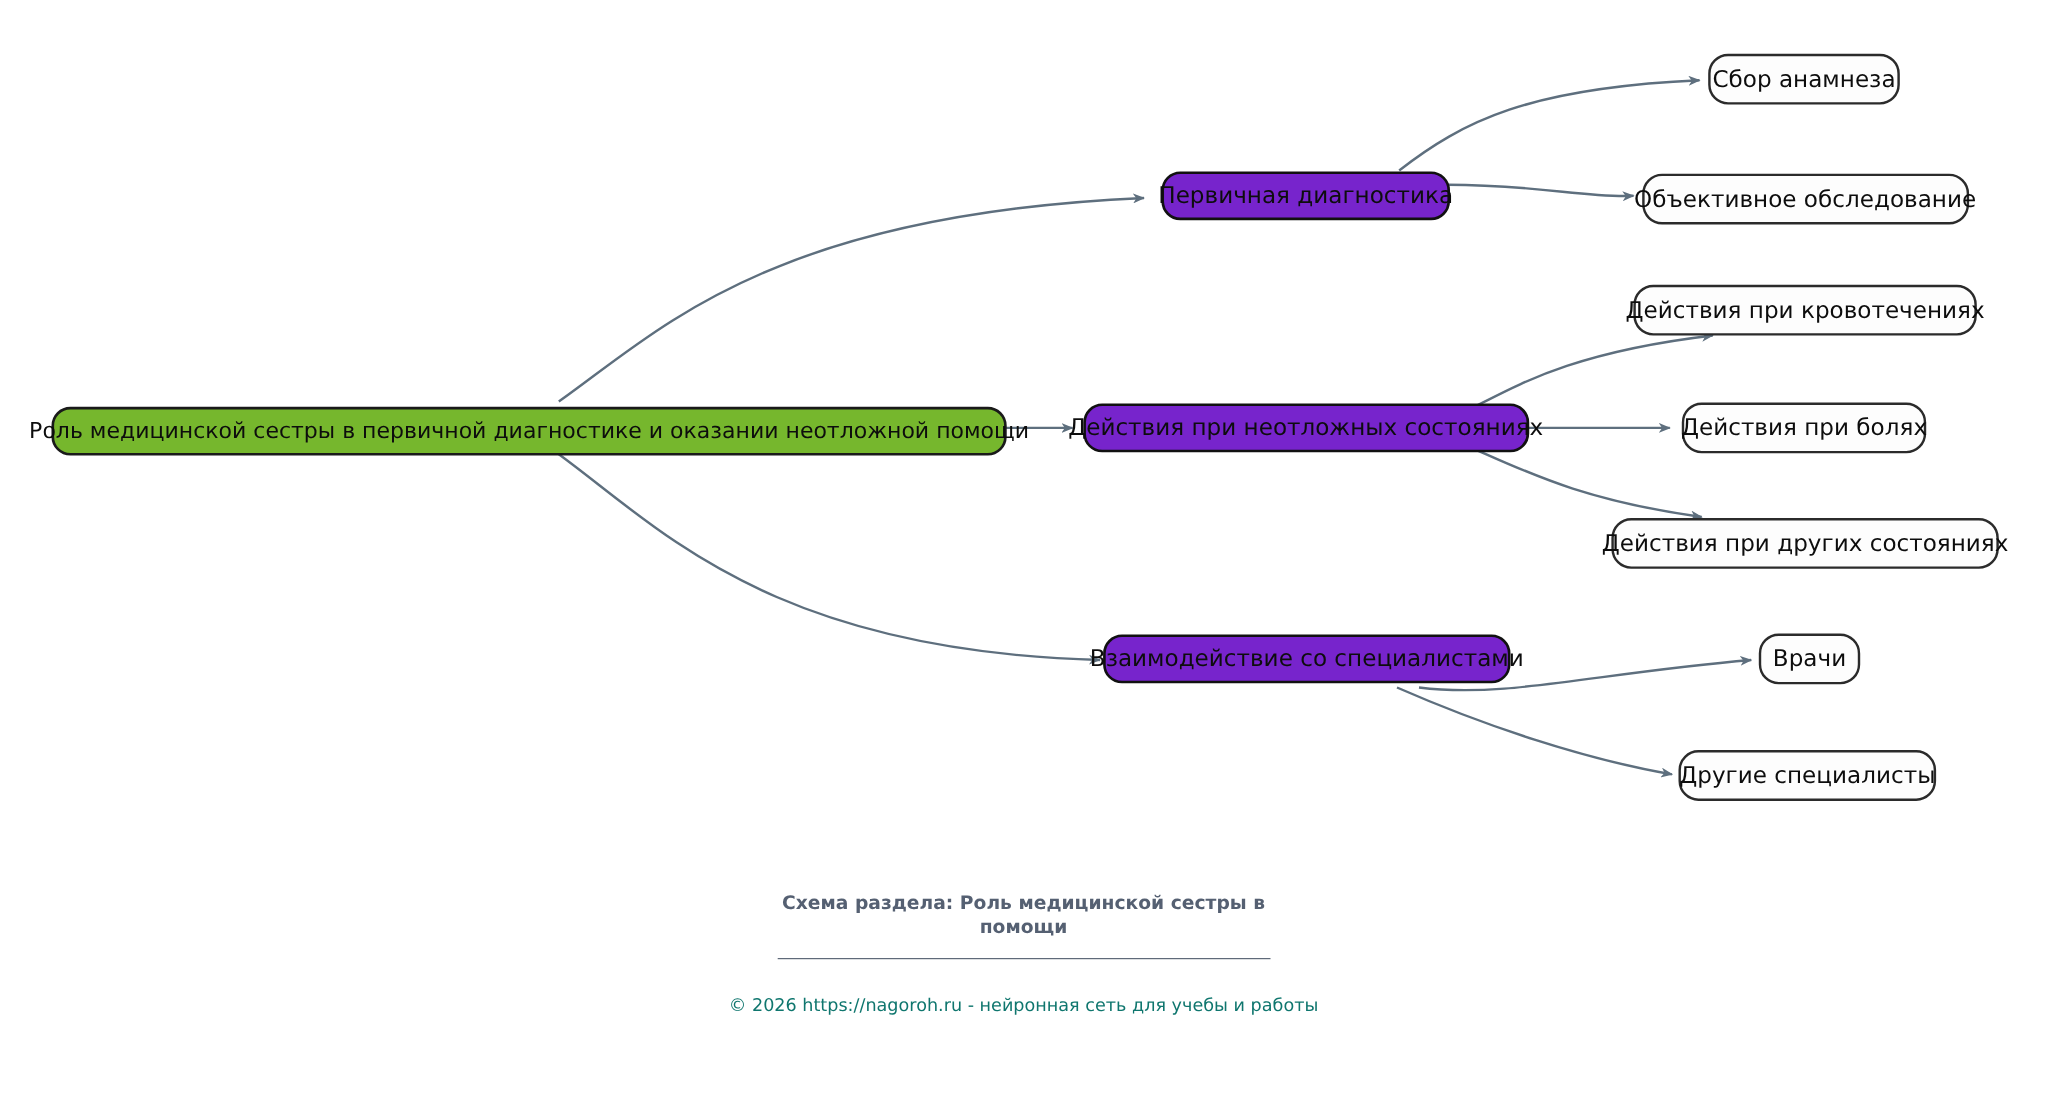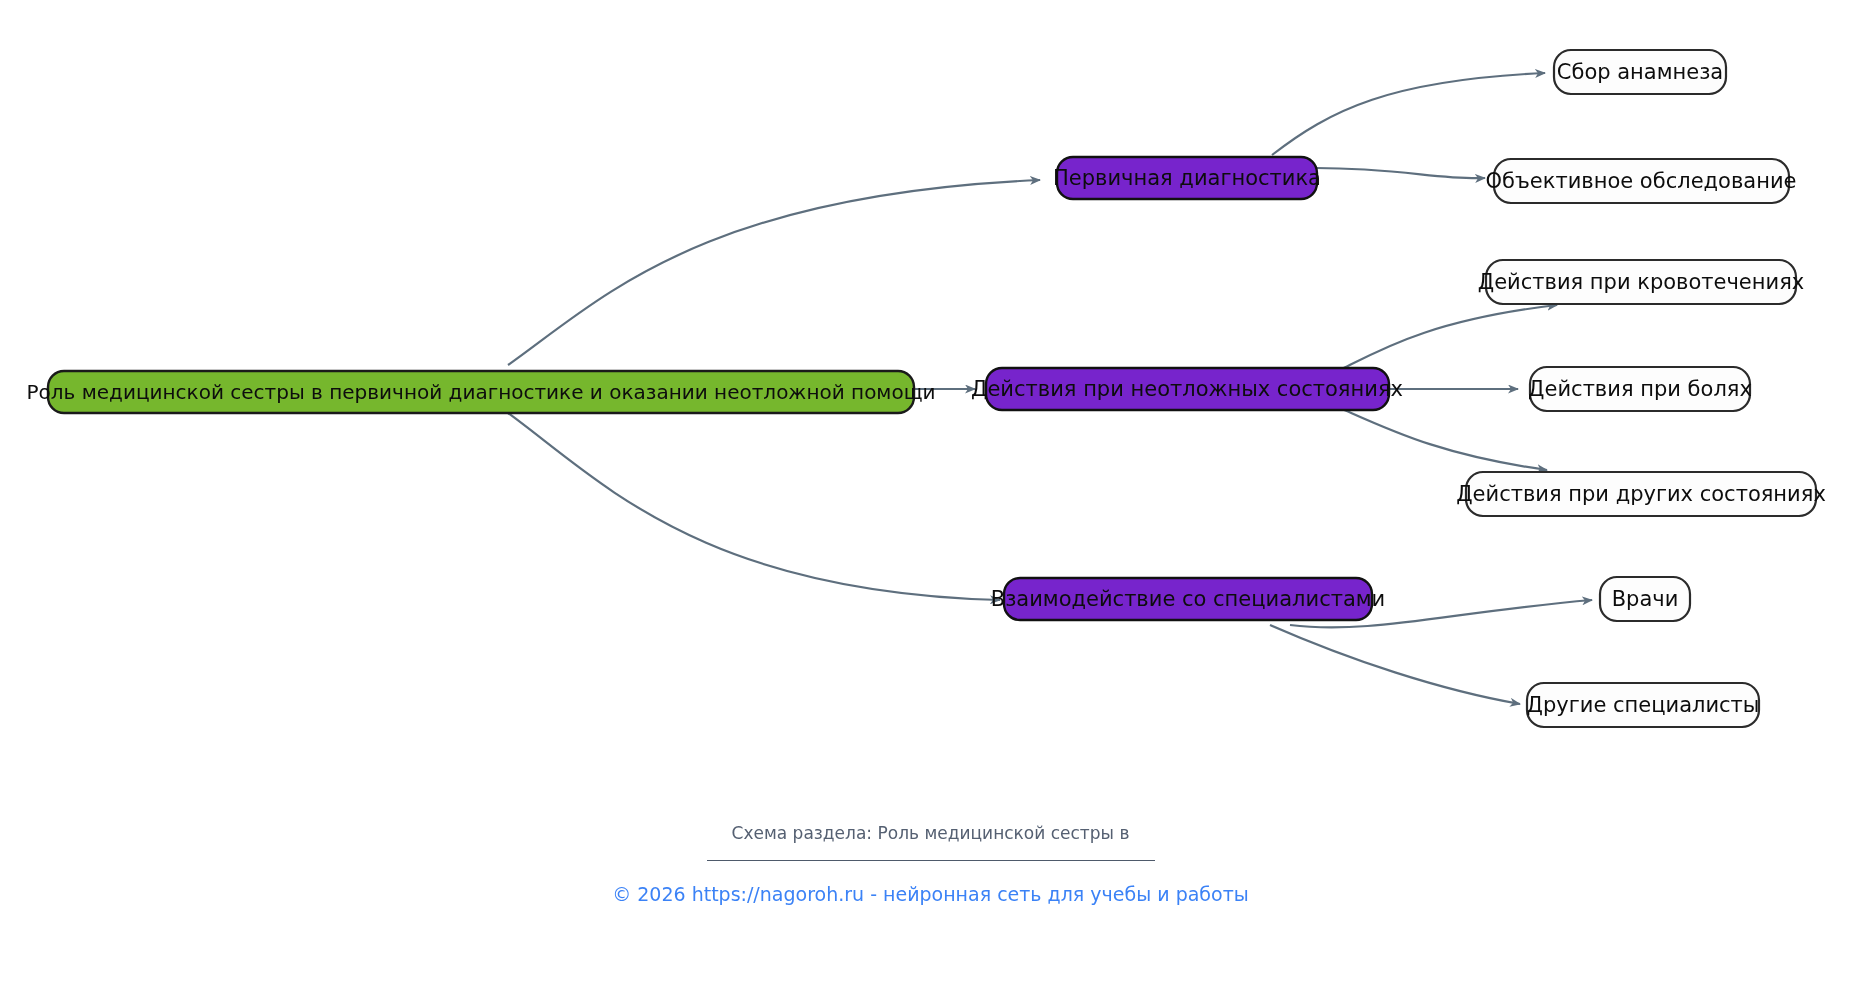--- a/index.html
+++ b/index.html
@@ -66,38 +66,38 @@
   .caption-block {
     position: absolute;
     left: 0;
     right: 0;
     top: 810px;
     text-align: center;
   }
   .caption-title {
     font-family: "DejaVu Sans", "Liberation Sans", sans-serif;
     font-size: 17px;
-    font-weight: normal;
+    font-weight: bold;
     color: #556072;
     line-height: 1.32;
     width: 510px;
-    margin: 12px auto;
+    margin: 0 auto;
   }
   .caption-rule {
     width: 448px;
     height: 0;
     margin: 16px auto 0 auto;
     border: 0;
     border-top: 1.6px solid #4e5a6b;
   }
   .caption-footer {
     font-family: "DejaVu Sans", "Liberation Sans", sans-serif;
-    font-size: 19px;
-    color: #3b82f6;
-    margin-top: 22px;
+    font-size: 16px;
+    color: #0f766e;
+    margin-top: 32px;
   }
 </style>
 </head>
 <body>
 
 <div id="mindmap-root">
 
   <svg class="diagram-canvas" viewBox="0 0 1861 1001">
     <defs>
       <marker id="arrowhead" markerWidth="11" markerHeight="9" refX="10" refY="4.5" orient="auto" markerUnits="userSpaceOnUse">
@@ -179,18 +179,19 @@
 
     <g>
       <rect class="node-shape-leaf" x="1527" y="683" width="232" height="44" rx="17" ry="17"></rect>
       <text class="node-label" x="1643" y="706">Другие специалисты</text>
     </g>
   </svg>
 
   <div class="caption-block">
     <div class="caption-title">
       <div>Схема раздела: Роль медицинской сестры в</div>
+      <div>помощи</div>
     </div>
     <hr class="caption-rule">
     <div class="caption-footer">© 2026 https://nagoroh.ru - нейронная сеть для учебы и работы</div>
   </div>
 
 </div>
 
 </body></html>

